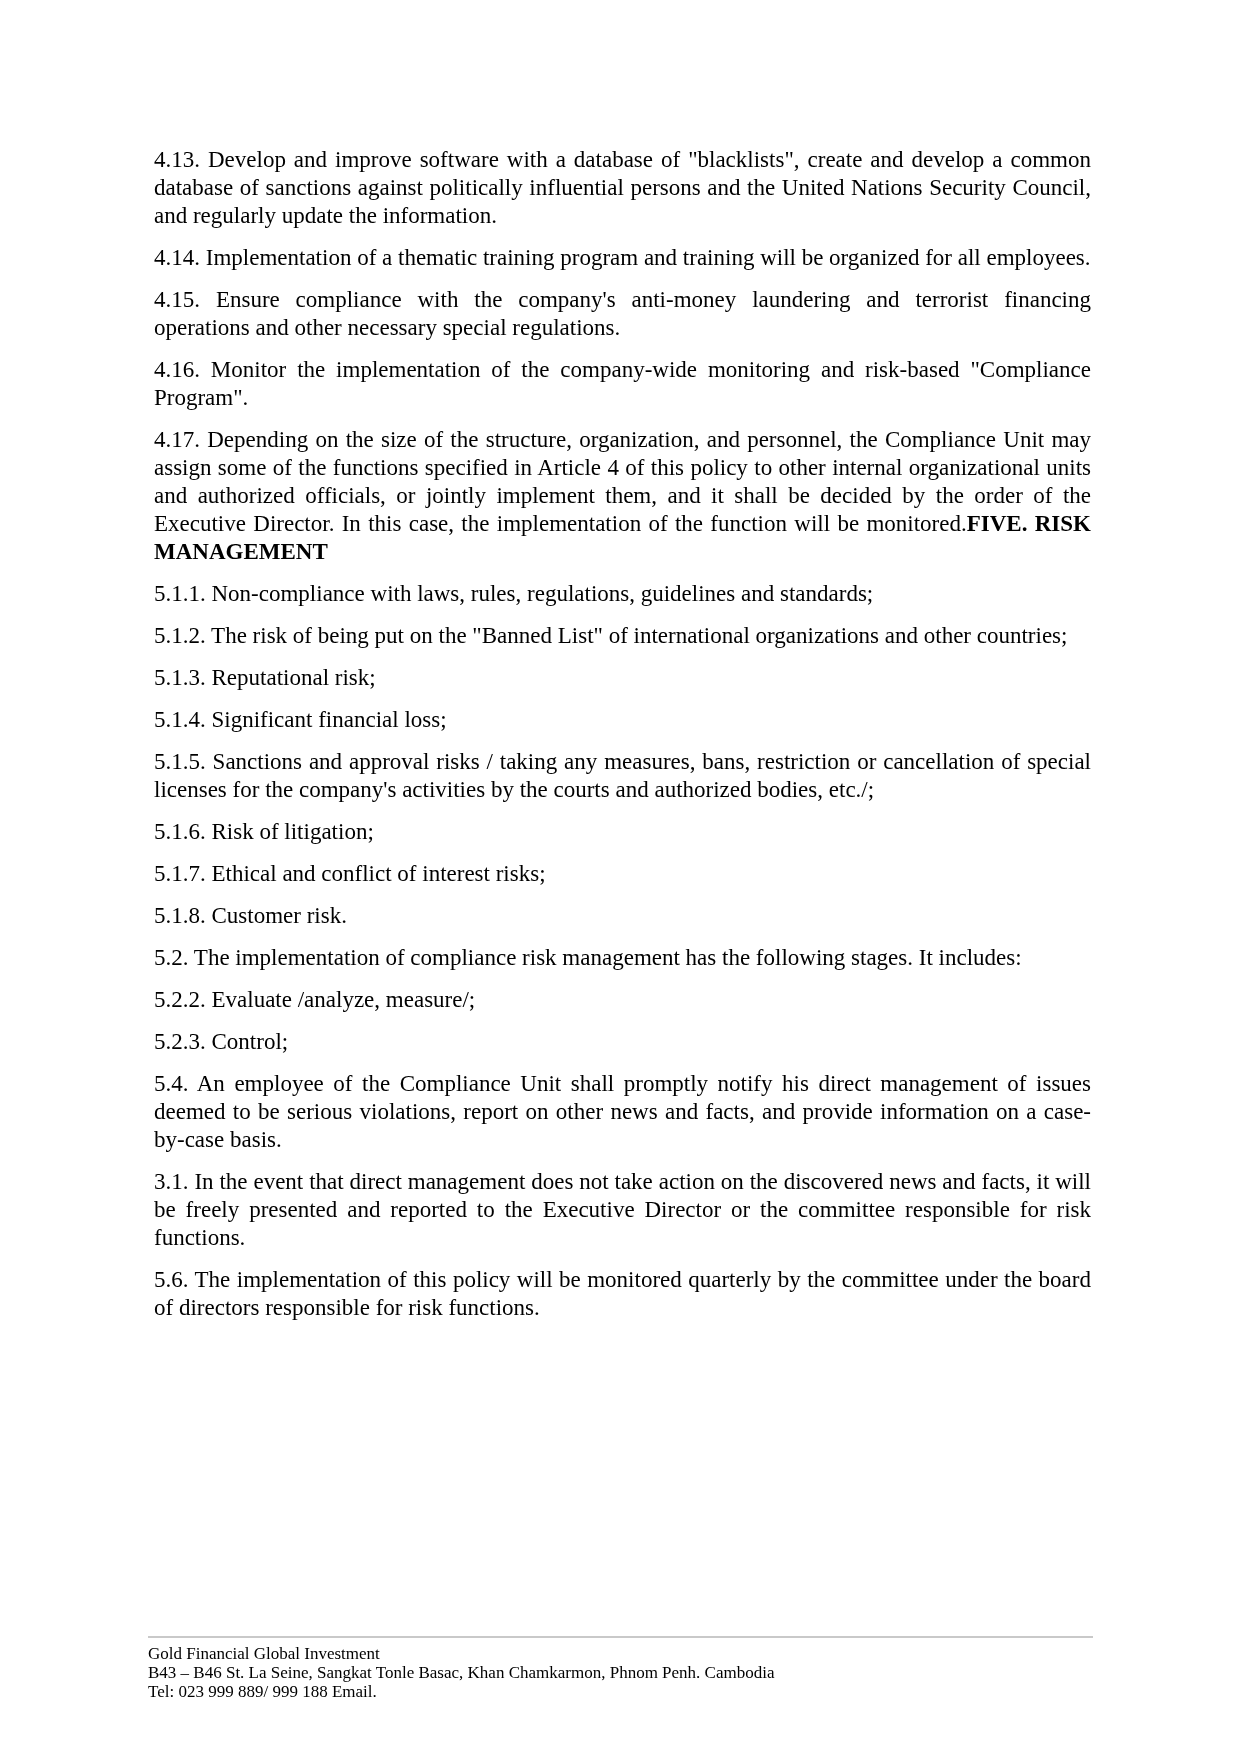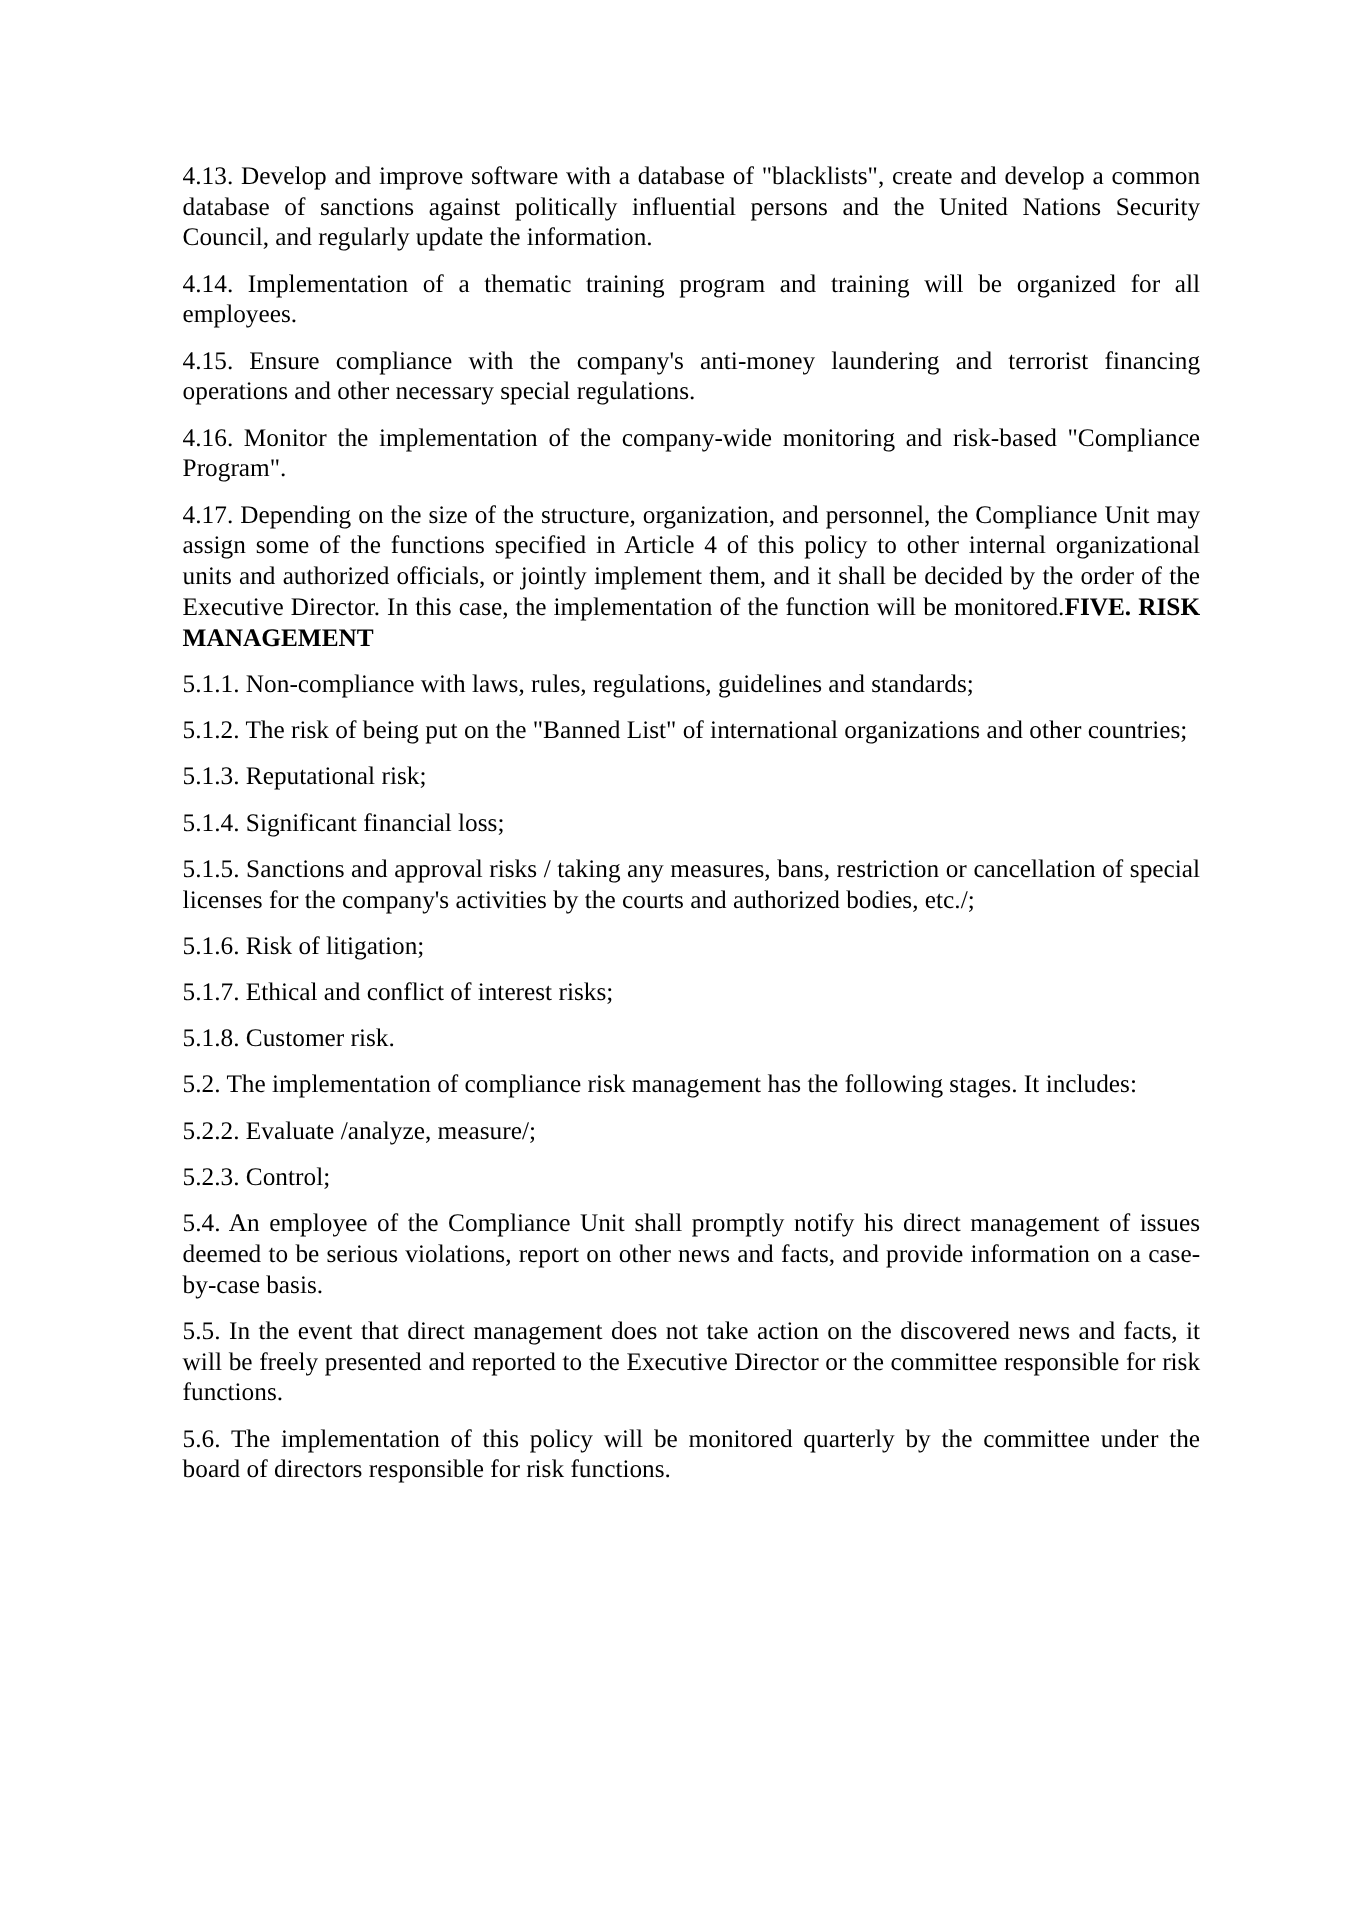--- a/index.html
+++ b/index.html
@@ -20,21 +20,21 @@
   .content {
     position: absolute;
     left: 150px;
     top: 146px;
     width: 941px;
     font-size: 23px;
     line-height: 28px;
     text-align: justify;
   }
   .content p.para {
-    margin: 0 0 14px 16px;
+    margin: 0 0 14px 4px;
     padding: 0;
   }
   .runin {
     font-weight: bold;
   }
   .footer {
     position: absolute;
     left: 148px;
     top: 1636px;
     width: 945px;
@@ -69,18 +69,24 @@
     <p class="para">5.1.3. Reputational risk;</p>
     <p class="para">5.1.4. Significant financial loss;</p>
     <p class="para">5.1.5. Sanctions and approval risks / taking any measures, bans, restriction or cancellation of special licenses for the company's activities by the courts and authorized bodies, etc./;</p>
     <p class="para">5.1.6. Risk of litigation;</p>
     <p class="para">5.1.7. Ethical and conflict of interest risks;</p>
     <p class="para">5.1.8. Customer risk.</p>
     <p class="para">5.2. The implementation of compliance risk management has the following stages. It includes:</p>
     <p class="para">5.2.2. Evaluate /analyze, measure/;</p>
     <p class="para">5.2.3. Control;</p>
     <p class="para">5.4. An employee of the Compliance Unit shall promptly notify his direct management of issues deemed to be serious violations, report on other news and facts, and provide information on a case-by-case basis.</p>
-    <p class="para">5.5. In the event that direct management does not take action on the discovered news and facts, it will be freely presented and reported to the Executive Director or the committee responsible for risk functions.</p>
+    <p class="para">3.1. In the event that direct management does not take action on the discovered news and facts, it will be freely presented and reported to the Executive Director or the committee responsible for risk functions.</p>
     <p class="para">5.6. The implementation of this policy will be monitored quarterly by the committee under the board of directors responsible for risk functions.</p>
   </main>
 
+  <footer class="footer">
+    <div class="footer-rule"></div>
+    <div class="footer-line">Gold Financial Global Investment</div>
+    <div class="footer-line">B43 – B46 St. La Seine, Sangkat Tonle Basac, Khan Chamkarmon, Phnom Penh. Cambodia</div>
+    <div class="footer-line">Tel: 023 999 889/ 999 188 Email.</div>
+  </footer>
 
 </div>
 
 </body></html>

